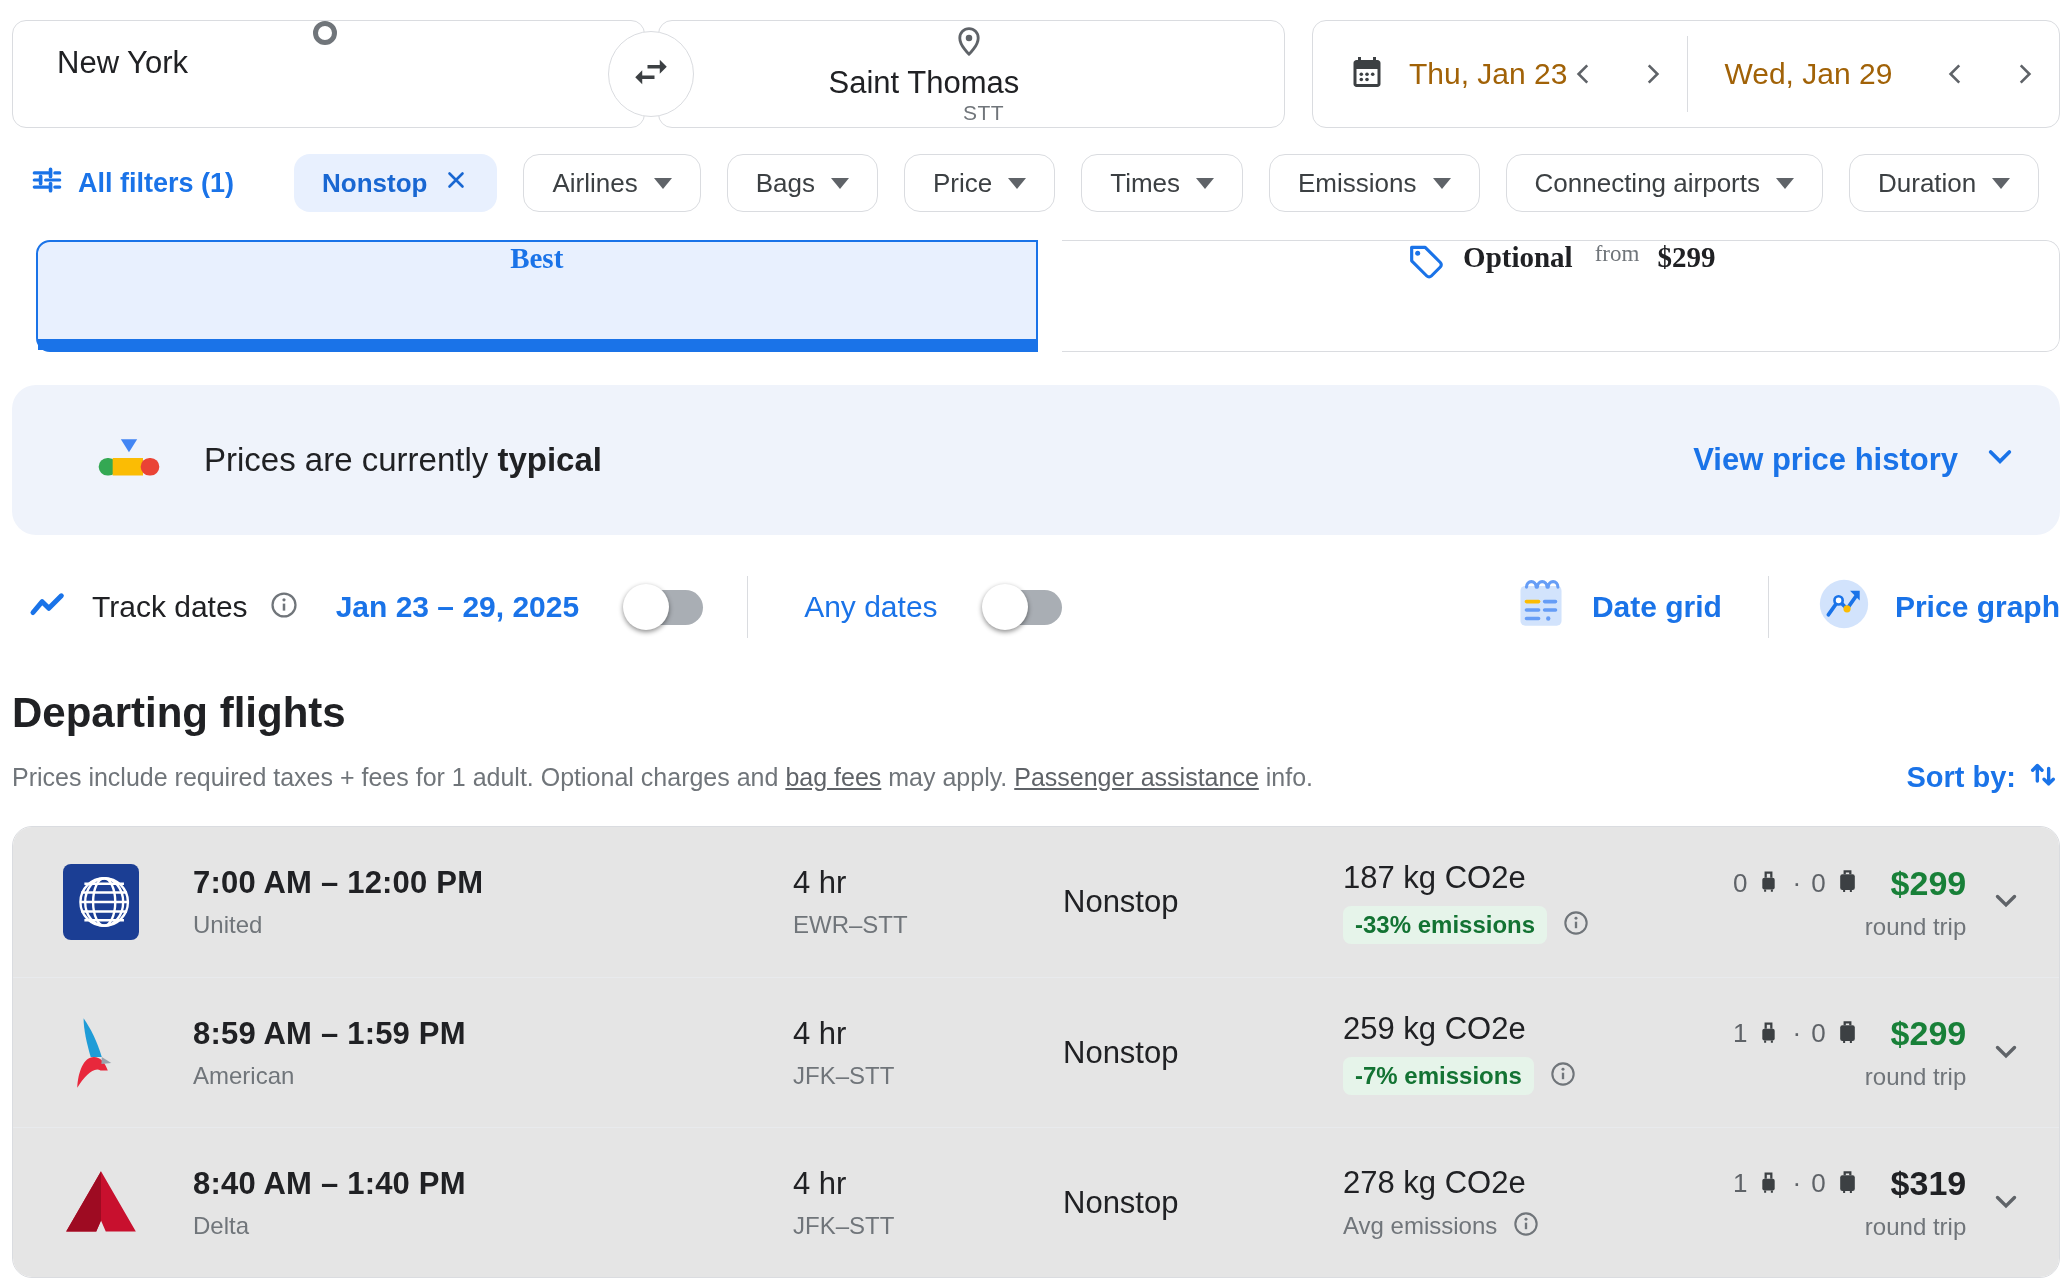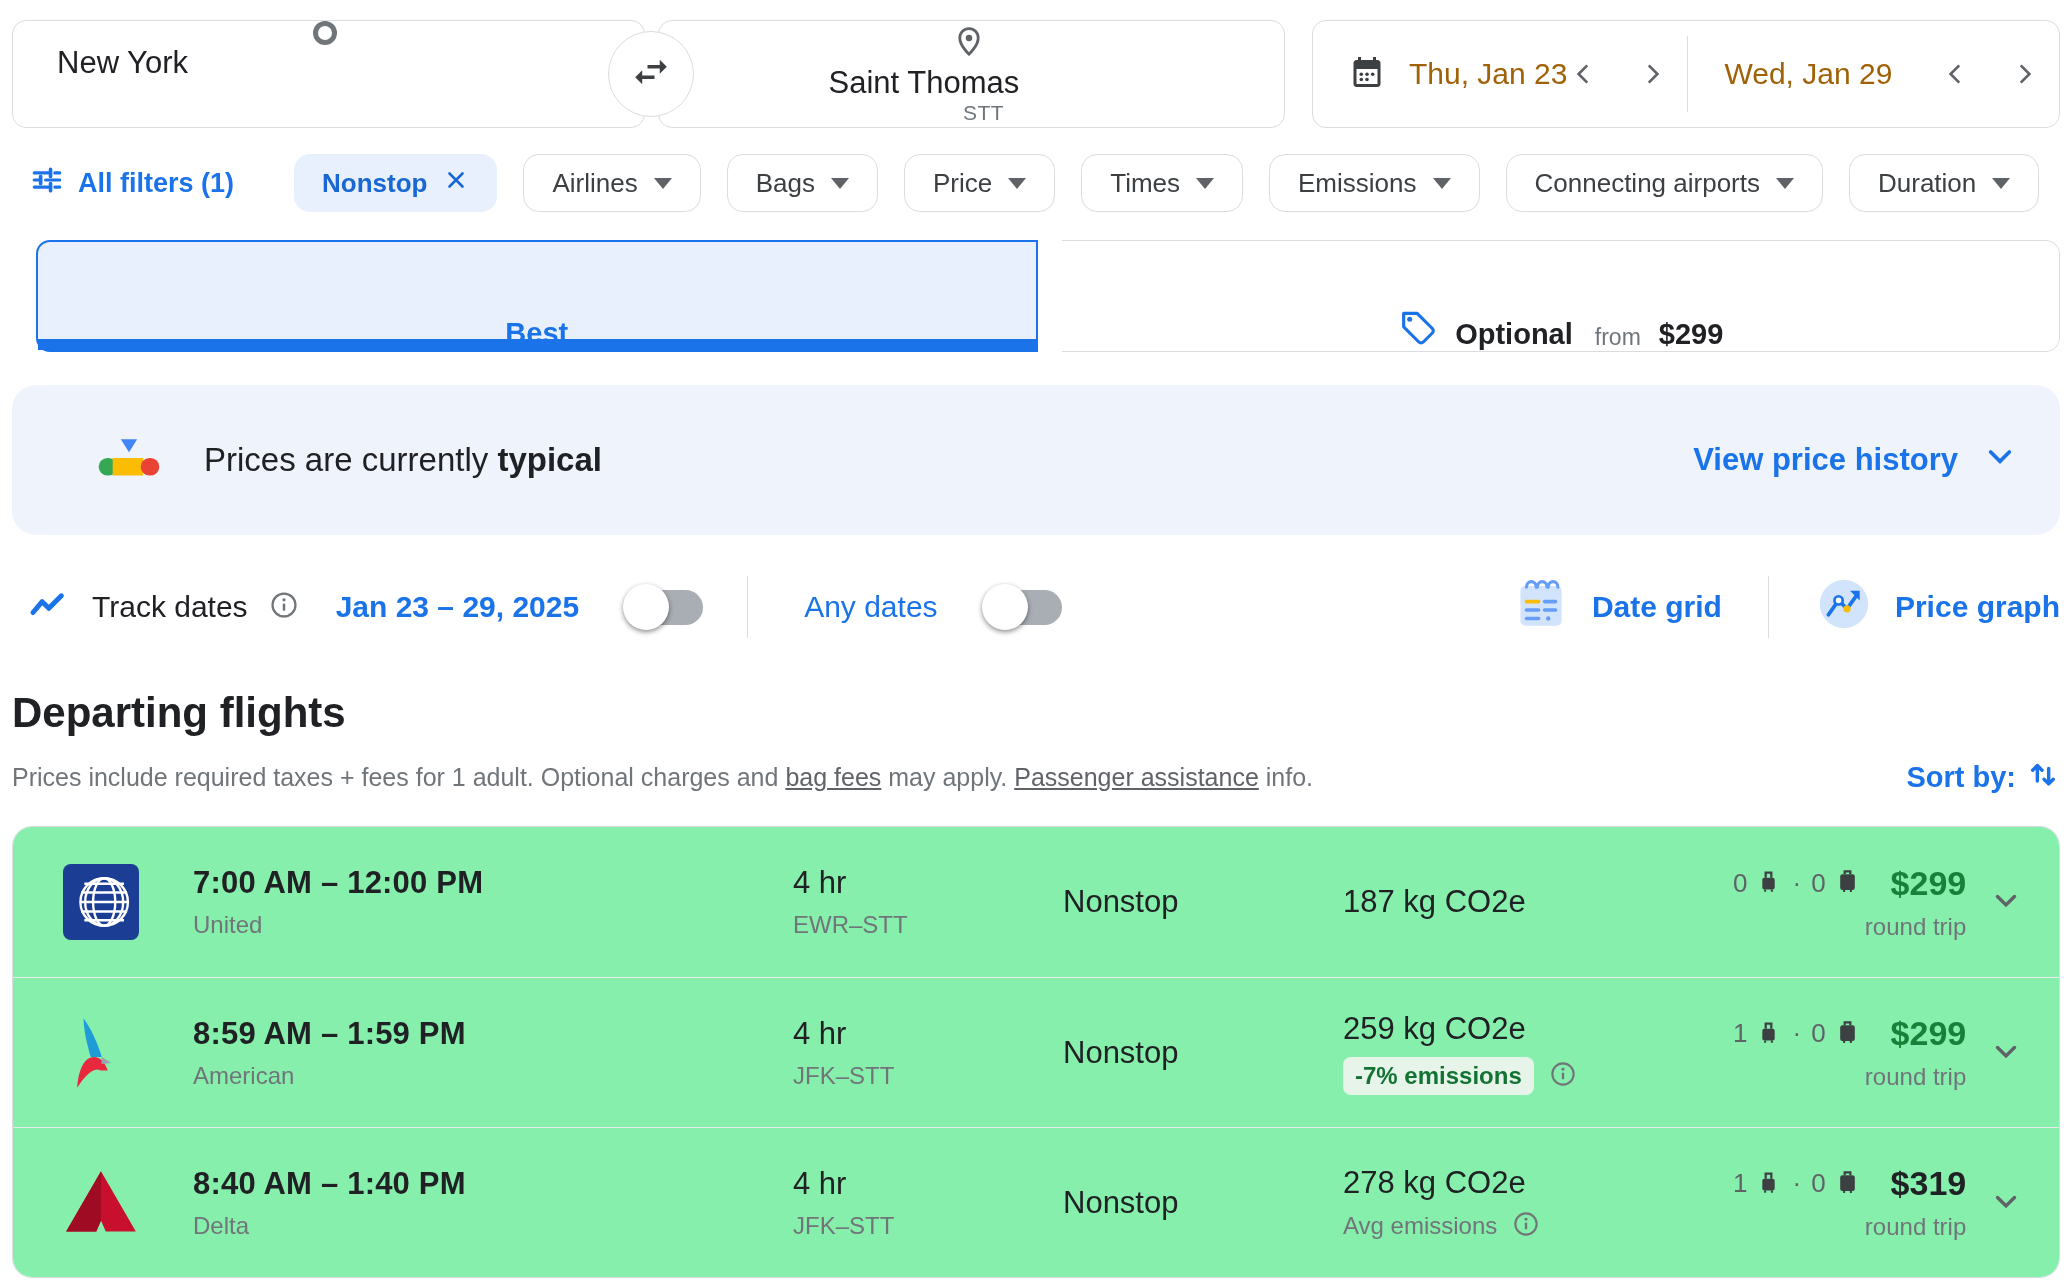--- a/index.html
+++ b/index.html
@@ -42,22 +42,22 @@
     border: 1px solid #dadce0; border-radius: 16px; background: #fff; font-size: 26px;
     color: #3c4043; cursor: pointer; white-space: nowrap; flex: none;
     font-family: "Liberation Sans", sans-serif; }
   .chip.active { background: #e8f0fe; border: none; color: #1967d2; font-weight: bold; }
   .chip .caret { width: 0; height: 0; border-left: 9px solid transparent;
     border-right: 9px solid transparent; border-top: 11px solid #5f6368; }
 
   
   .tabstrip { margin: 26px 12px 0 12px; height: 112px; display: flex; border-radius: 14px;
     overflow: hidden; }
-  .tab { flex: 1; display: flex; align-items: flex-end; justify-content: center; gap: 18px;
-    cursor: pointer; background: #fff; border: 1px solid #dadce0; font-family: Liberation Sans, sans-serif; margin-left: 24px; }
+  .tab { flex: 1; display: flex; align-items: flex-start; justify-content: center; gap: 18px;
+    cursor: pointer; background: #fff; border: 1px solid #dadce0; font-family: Liberation Serif, serif; margin-left: 24px; }
   .tab.best { background: #e8f0fe; border: 2px solid #1a73e8; border-radius: 14px 0 0 14px;
     position: relative; }
   .tab.best::after { content: ""; position: absolute; left: 0; right: 0; bottom: 0; height: 11px;
     background: #1a73e8; }
   .tab.best .tab-label { color: #1a73e8; font-size: 29px; font-weight: bold; }
   .tab.cheapest { border-left: none; border-radius: 0 14px 14px 0; }
   .tab.cheapest .tab-label { color: #202124; font-size: 29px; font-weight: bold; }
   .tab .from { font-size: 23px; color: #70757a; margin-left: 4px; }
   .tab .tab-price { font-size: 29px; font-weight: bold; color: #202124; }
 
@@ -95,21 +95,21 @@
   .disclaimer { font-size: 25px; color: #70757a; }
   .disclaimer .lnk { text-decoration: underline; color: #5f6368; cursor: pointer; }
   .sort-by { margin-left: auto; display: flex; align-items: center; gap: 10px; background: none;
     border: none; cursor: pointer; color: #1a73e8; font-size: 29px; font-weight: bold;
     font-family: "Liberation Sans", sans-serif; }
 
   
   .flight-card { margin: 28px 12px 0 12px; border: 1px solid #dadce0; border-radius: 20px;
     overflow: hidden; background: #fff; }
   .frow { display: grid; grid-template-columns: 130px 600px 270px 280px 390px 1fr 80px;
-    align-items: center; height: 150px; padding: 0 30px 0 50px; cursor: pointer; background: #86efac; }
+    align-items: center; height: 150px; padding: 0 30px 0 50px; cursor: pointer; background: #e5e5e5; }
   .frow + .frow { border-top: 1px solid #e8eaed; }
   .t1 { font-size: 31px; color: #202124; }
   .t1.times { font-weight: bold; letter-spacing: 0.2px; }
   .t2 { font-size: 24px; color: #70757a; margin-top: 10px; }
   .emis-line { display: flex; align-items: center; gap: 16px; margin-top: 10px; }
   .badge { background: #e6f4ea; color: #137333; font-size: 24px; font-weight: bold;
     padding: 5px 12px; border-radius: 8px; white-space: nowrap; }
   .avg-emis { font-size: 24px; color: #70757a; }
   .pricecol { justify-self: end; text-align: right; }
   .pline { display: flex; align-items: center; justify-content: flex-end; gap: 8px; }
@@ -387,20 +387,30 @@
     </div>
     <div>
       <div class="t1">4 hr</div>
       <div class="t2">EWR–STT</div>
     </div>
     <div>
       <div class="t1">Nonstop</div>
     </div>
     <div>
       <div class="t1">187 kg CO2e</div>
+      <div class="emis-line">
+        <span class="badge">-33% emissions</span>
+        <span>
+          <svg width="26" height="26" viewBox="0 0 20 20">
+              <circle cx="10" cy="10" r="8.2" fill="none" stroke="#70757a" stroke-width="1.6"></circle>
+              <rect x="9.1" y="9" width="1.8" height="5" fill="#70757a"></rect>
+              <circle cx="10" cy="6.3" r="1.15" fill="#70757a"></circle>
+            </svg>
+        </span>
+      </div>
     </div>
     <div class="pricecol">
       <div class="pline">
         <span class="bagcount">0</span>
         <span>
           <svg width="27" height="30" viewBox="0 0 24 24">
               <path fill="none" stroke="#3c4043" stroke-width="2" d="M9.5 9V4.5h5V9"></path>
               <rect x="6.5" y="9" width="11" height="10.5" rx="1.8" fill="#3c4043"></rect>
               <path stroke="#3c4043" stroke-width="1.8" d="M9 19.5v2M15 19.5v2"></path>
             </svg>

